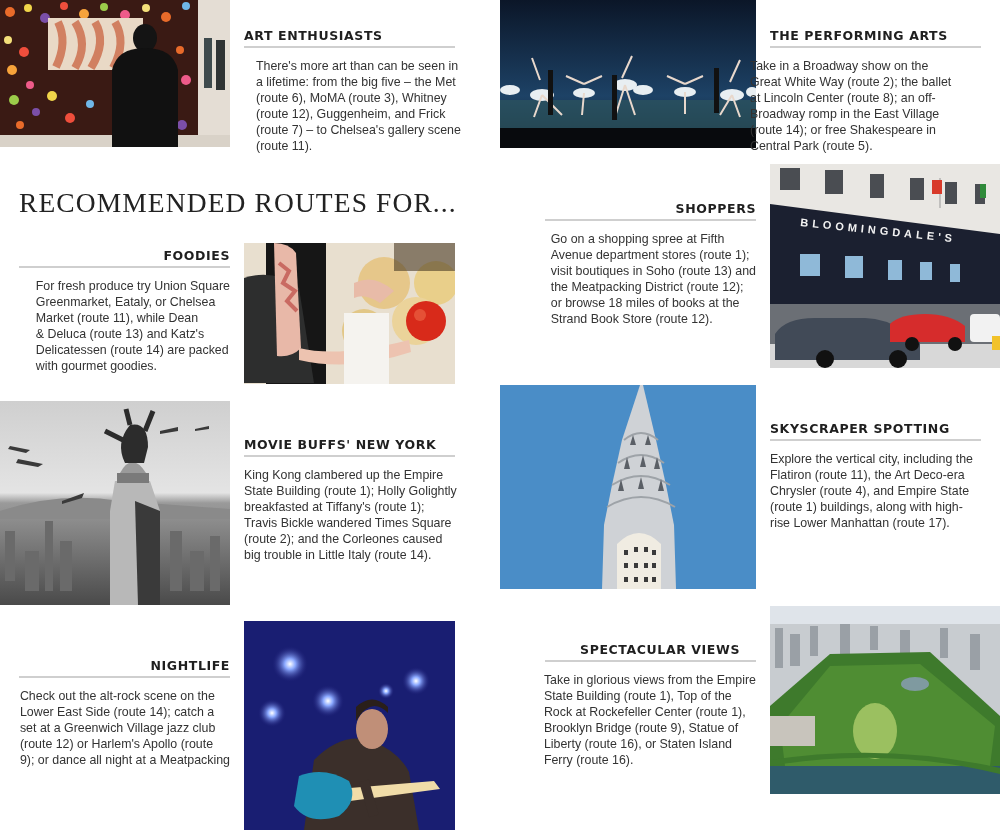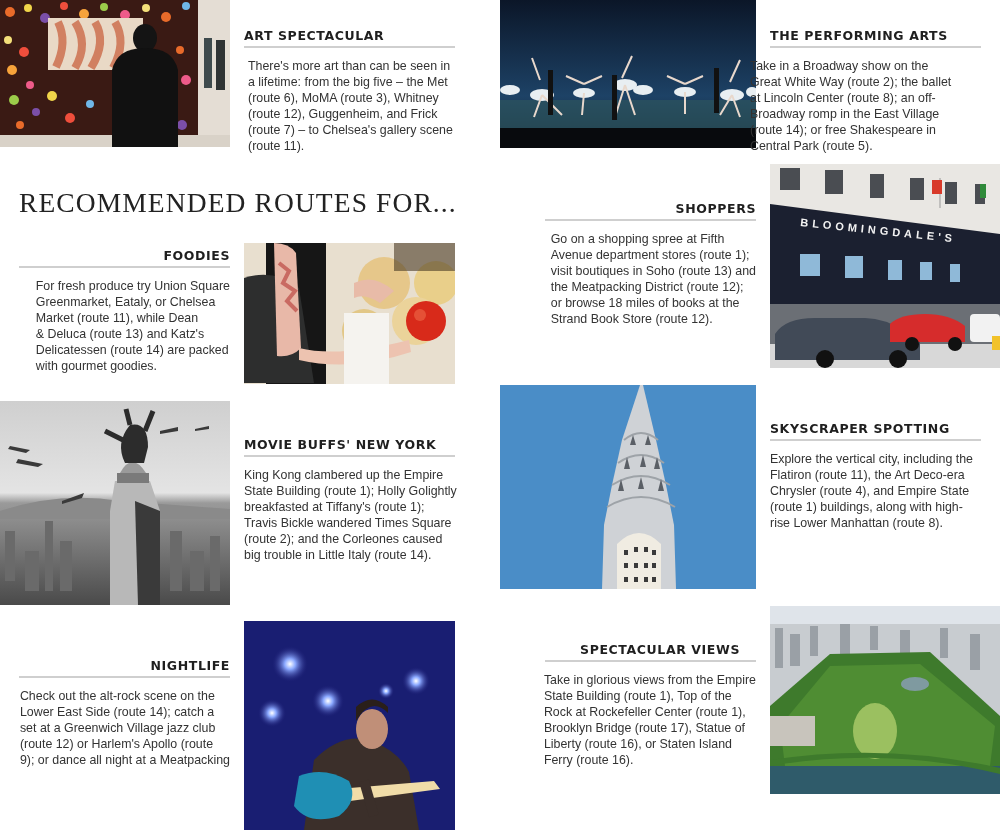--- a/index.html
+++ b/index.html
@@ -296,23 +296,23 @@
     <polygon points="0,100 60,48 160,46 230,110 230,170 0,170" fill="#3e7a2c"></polygon>
     <polygon points="10,120 60,60 150,58 225,120 220,160 15,160" fill="#4f8d33"></polygon>
     <ellipse cx="105" cy="125" rx="22" ry="28" fill="#9bc060"></ellipse>
     <ellipse cx="145" cy="78" rx="14" ry="7" fill="#7f9aa0"></ellipse>
     <rect x="0" y="110" width="45" height="30" fill="#c8c4bc"></rect>
     <rect x="0" y="160" width="230" height="28" fill="#2f5b6a"></rect>
     <path d="M0 160 q115 -20 230 8 l0 -6 q-115 -26 -230 -8 z" fill="#3e7a2c"></path>
   </svg>
 </div>
 
-<div class="heading" style="left:244px;top:28px;">ART SPECTACULAR</div>
+<div class="heading" style="left:244px;top:28px;">ART ENTHUSIASTS</div>
 <div class="rule" style="left:244px;top:46px;width:211px;"></div>
-<div class="body-text left" style="left:248px;top:58px;">
+<div class="body-text left" style="left:256px;top:58px;">
   <span>There's more art than can be seen in</span>
   <span>a lifetime: from the big five – the Met</span>
   <span>(route 6), MoMA (route 3), Whitney</span>
   <span>(route 12), Guggenheim, and Frick</span>
   <span>(route 7) – to Chelsea's gallery scene</span>
   <span>(route 11).</span>
 </div>
 
 <div class="heading" style="left:770px;top:28px;">THE PERFORMING ARTS</div>
 <div class="rule" style="left:770px;top:46px;width:211px;"></div>
@@ -360,35 +360,35 @@
   <span>big trouble in Little Italy (route 14).</span>
 </div>
 
 <div class="heading" style="left:770px;top:421px;">SKYSCRAPER SPOTTING</div>
 <div class="rule" style="left:770px;top:439px;width:211px;"></div>
 <div class="body-text left" style="left:770px;top:451px;">
   <span>Explore the vertical city, including the</span>
   <span>Flatiron (route 11), the Art Deco-era</span>
   <span>Chrysler (route 4), and Empire State</span>
   <span>(route 1) buildings, along with high-</span>
-  <span>rise Lower Manhattan (route 8).</span>
+  <span>rise Lower Manhattan (route 17).</span>
 </div>
 
 <div class="heading" style="right:770px;top:658px;">NIGHTLIFE</div>
 <div class="rule" style="left:19px;top:676px;width:211px;"></div>
 <div class="body-text right" style="right:770px;top:688px;margin-left:31px;">
   <span>Check out the alt-rock scene on the</span>
   <span>Lower East Side (route 14); catch a</span>
   <span>set at a Greenwich Village jazz club</span>
   <span>(route 12) or Harlem's Apollo (route</span>
   <span>9); or dance all night at a Meatpacking</span>
 </div>
 
 <div class="heading" style="right:260px;top:642px;">SPECTACULAR VIEWS</div>
 <div class="rule" style="left:545px;top:660px;width:211px;"></div>
 <div class="body-text right" style="right:244px;top:672px;">
   <span>Take in glorious views from the Empire</span>
   <span>State Building (route 1), Top of the</span>
   <span>Rock at Rockefeller Center (route 1),</span>
-  <span>Brooklyn Bridge (route 17), Statue of</span>
+  <span>Brooklyn Bridge (route 9), Statue of</span>
   <span>Liberty (route 16), or Staten Island</span>
   <span>Ferry (route 16).</span>
 </div>
 
 </body></html>

